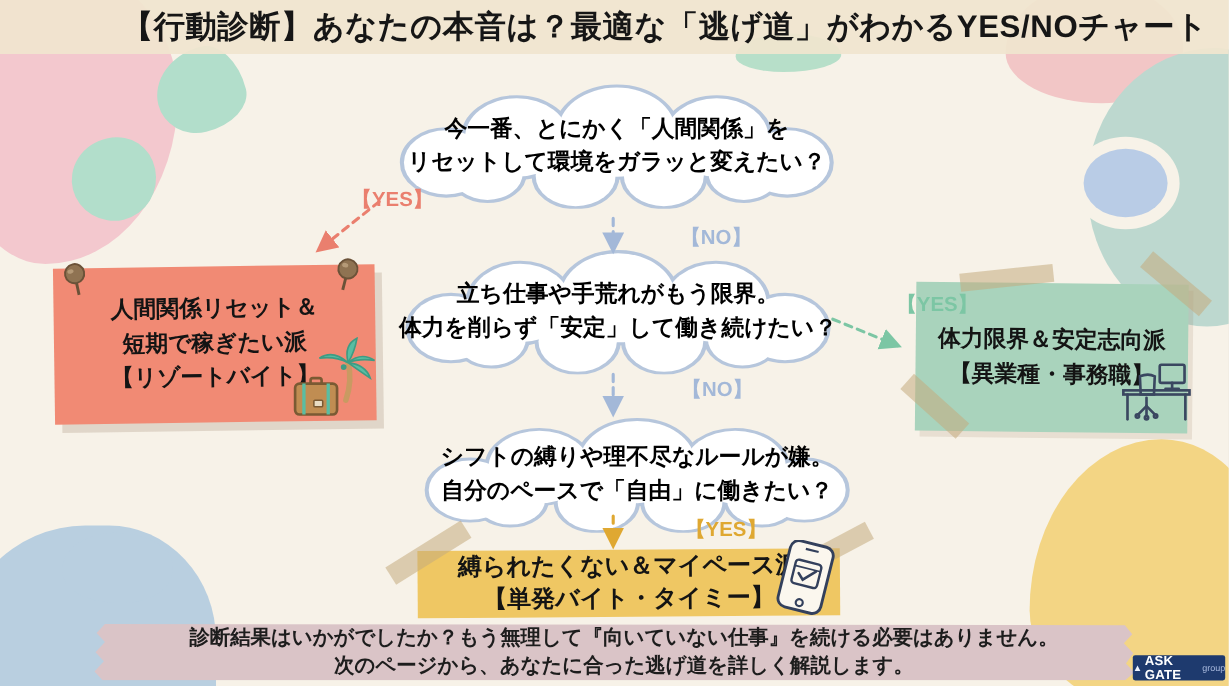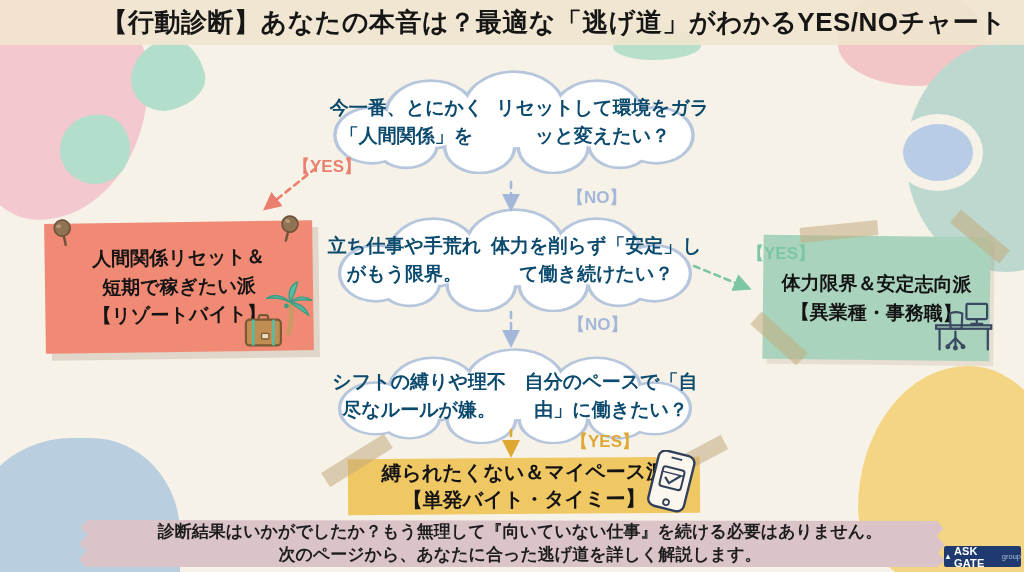--- a/index.html
+++ b/index.html
@@ -30,25 +30,25 @@
     border-radius:55% 45% 40% 60% / 62% 48% 52% 38%;}
 
   
   .title-bar{position:absolute;left:0;top:0;width:1024px;height:45px;
     background:rgba(240,229,207,0.93);display:flex;align-items:center;justify-content:center;z-index:5;padding-left:42px;}
   .title-text{font-size:26px;font-weight:800;color:#161616;letter-spacing:0.5px;}
 
   
   .cloud{position:absolute;z-index:3;}
   .cloud-svg{position:absolute;left:0;top:0;width:100%;height:100%;}
-  .cloud-text{position:absolute;inset:0;display:flex;flex-direction:row;align-items:center;
-    justify-content:center;text-align:center;font-weight:800;color:#0c4a6e;font-size:19px;line-height:1.45;z-index:2;}
+  .cloud-text{position:absolute;inset:0;display:flex;flex-direction:column;align-items:center;
+    justify-content:center;text-align:center;font-weight:800;color:#000000;font-size:19px;line-height:1.45;z-index:2;}
   .cloud1{left:318px;top:70px;width:392px;height:104px;}
   .cloud2{left:323px;top:208px;width:384px;height:104px;}
-  .cloud3{left:323px;top:348px;width:384px;height:96px;}
+  .cloud3{left:339px;top:348px;width:384px;height:96px;}
 
   
   .branch-label{position:absolute;font-size:17px;font-weight:800;z-index:4;margin-left:46px;}
   .lbl-q1-yes{left:247px;top:155px;color:#ea7f6e;}
   .lbl-q1-no{left:521px;top:186px;color:#a3b8d8;}
   .lbl-q2-yes{left:701px;top:242px;color:#7cc6a4;}
   .lbl-q2-no{left:522px;top:313px;color:#a3b8d8;}
   .lbl-q3-yes{left:525px;top:430px;color:#dfa832;}
   .arrow{position:absolute;z-index:4;overflow:visible;}
 

